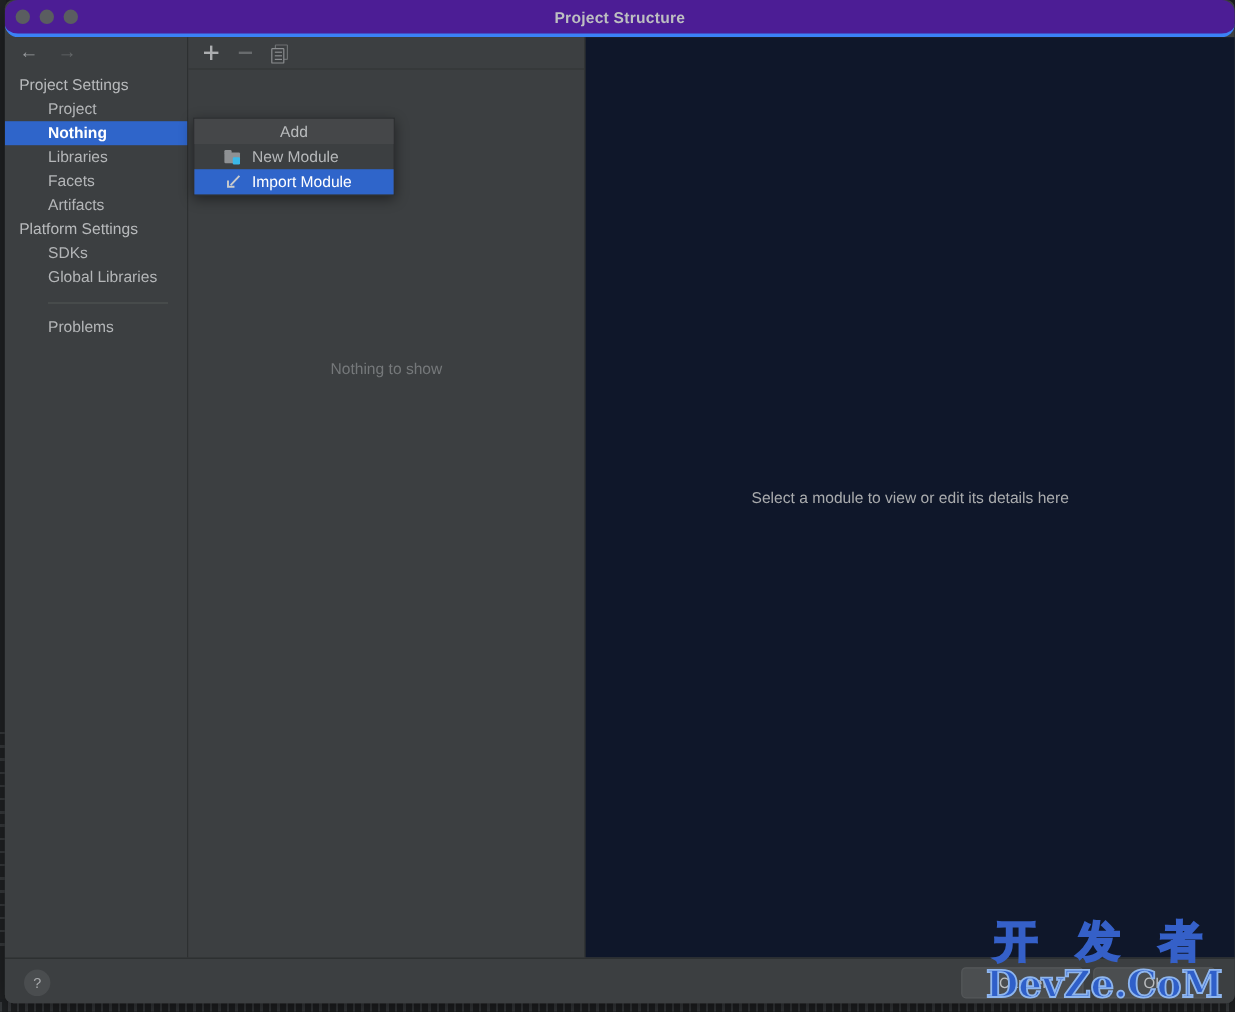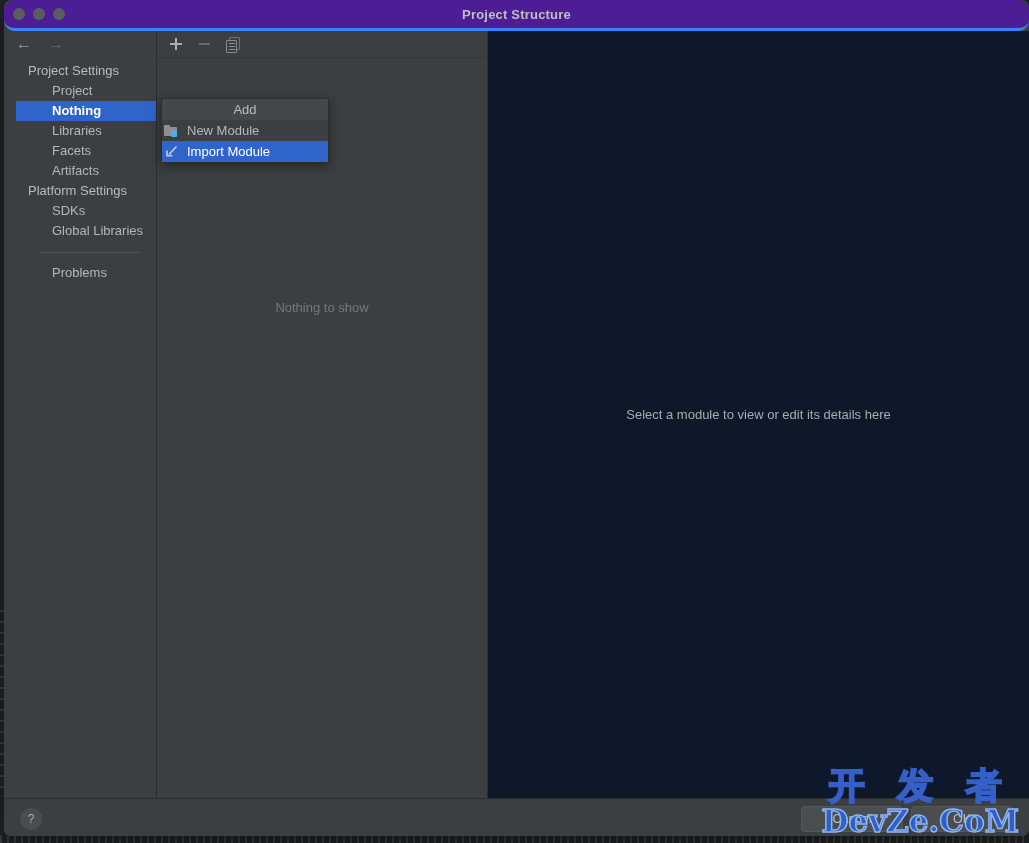--- a/index.html
+++ b/index.html
@@ -136,21 +136,20 @@
   .nav-arrow.disabled { color: #646769; }
 
   .tree { padding-top: 4px; }
   .tree-item {
     height: 20px;
     line-height: 20px;
     font-size: 13px;
     color: #b4b6b8;
     white-space: nowrap;
     overflow: hidden;
-    margin-left: 12px;
   }
   .tree-item.group { padding-left: 12px; color: #b8babc; }
   .tree-item.child { padding-left: 36px; }
   .tree-item.selected {
     background: #2f65ca;
     color: #ffffff;
     font-weight: bold;
     margin-right: 0px;
   }
   .tree-sep {
@@ -260,21 +259,21 @@
     text-align: center;
     font-size: 13px;
     color: #b9bbbd;
     background: #454749;
   }
   .menu-item {
     height: 21px;
     display: flex;
     align-items: center;
     gap: 8px;
-    padding-left: 2px;
+    padding-left: 25px;
     font-size: 13px;
     color: #b6b8ba;
   }
   .menu-item.highlight {
     background: #2f65ca;
     color: #ffffff;
   }
   .mi-icon {
     width: 15px;
     height: 14px;

